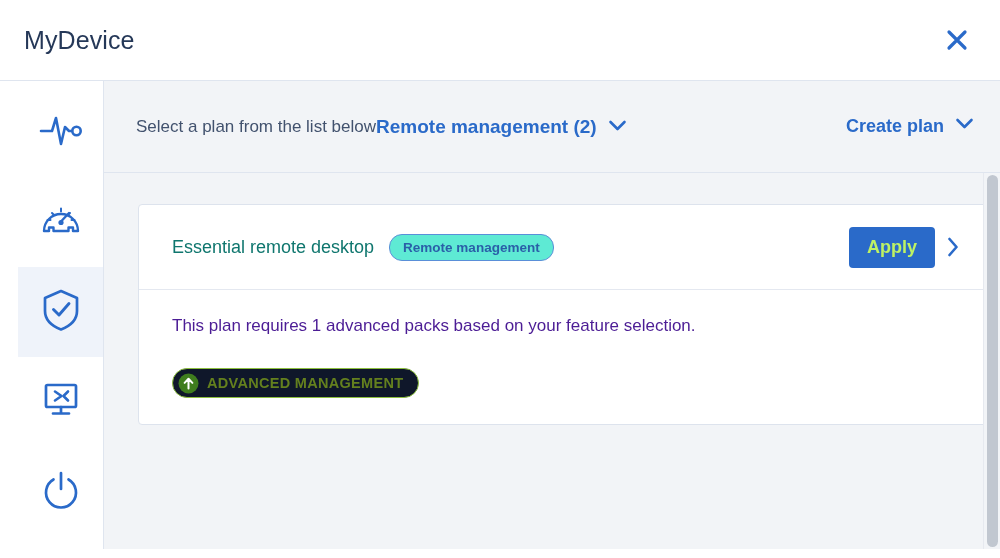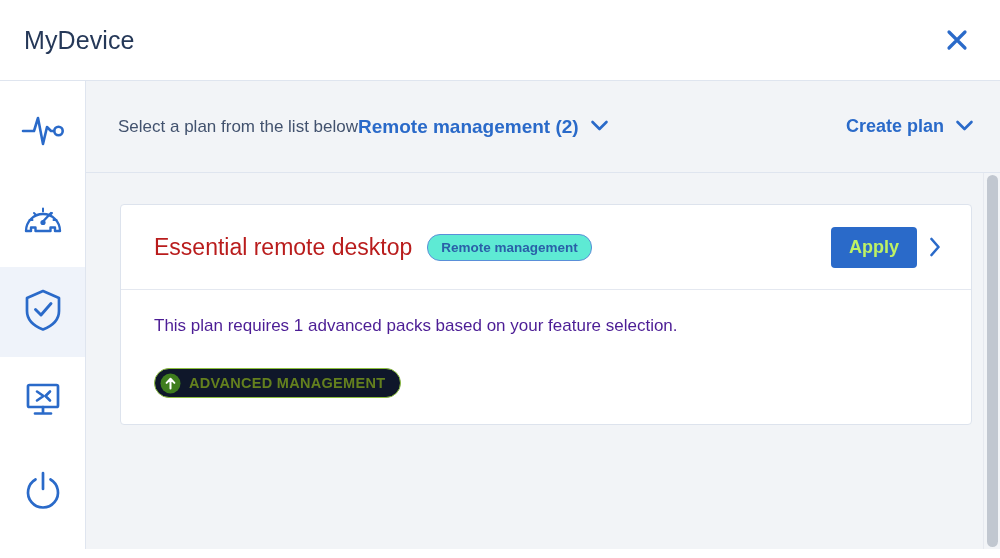--- a/index.html
+++ b/index.html
@@ -51,20 +51,21 @@
     align-items: center;
     justify-content: center;
     cursor: pointer;
   }
 
   
   .body {
     display: flex;
     flex: 1;
     min-height: 0;
+    padding-left: 18px;
   }
 
   
   .sidebar {
     width: 86px;
     min-width: 86px;
     background: #ffffff;
     border-right: 1px solid #dfe5ef;
     box-sizing: border-box;
     display: flex;
@@ -116,21 +117,21 @@
     white-space: nowrap;
   }
   .plan-select-text {
     font-size: 19px;
     color: #2a6ac9;
     font-weight: 600;
   }
   .toolbar-spacer { flex: 1; }
   .create-plan {
     display: flex;
-    align-items: center;
+    align-items: flex-start;
     gap: 11px;
     cursor: pointer;
     white-space: nowrap;
   }
   .create-plan-text {
     font-size: 18px;
     color: #2a6ac9;
     font-weight: 600;
   }
 
@@ -152,22 +153,22 @@
   }
   .card-header {
     height: 85px;
     display: flex;
     align-items: center;
     padding: 0 18px 0 33px;
     border-bottom: 1px solid #e4e8f0;
     box-sizing: border-box;
   }
   .card-title {
-    font-size: 23px;
-    color: #b91c1c;
+    font-size: 18px;
+    color: #0f766e;
     white-space: nowrap;
   }
   .pill-blue {
     margin-left: 15px;
     display: inline-flex;
     align-items: center;
     height: 25px;
     padding: 0 13px;
     border: 1px solid #5a8fd8;
     border-radius: 13px;

